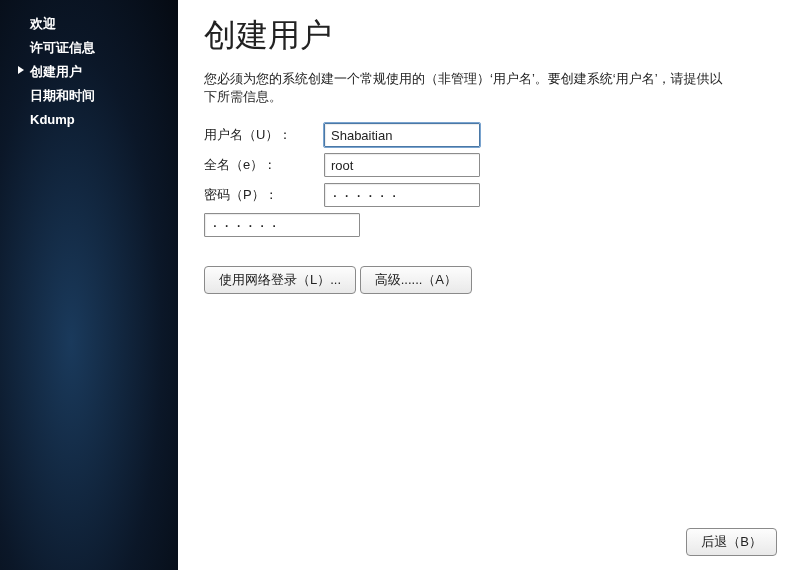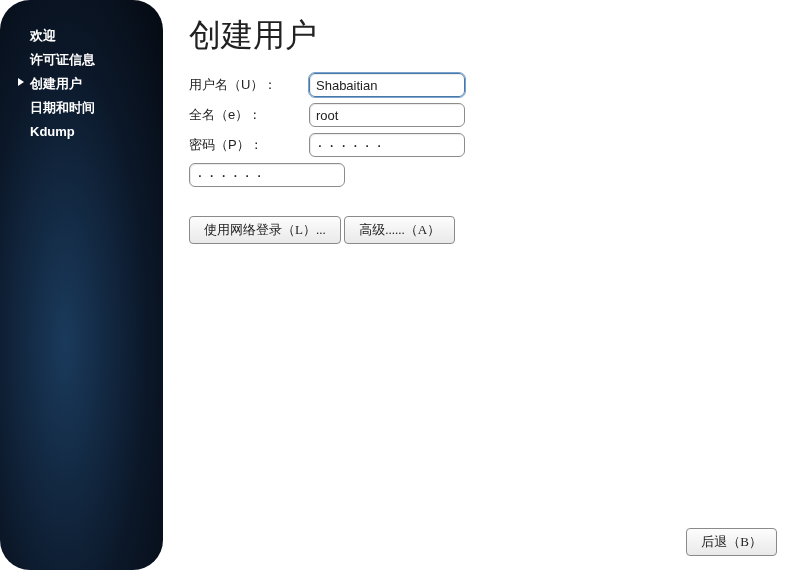--- a/index.html
+++ b/index.html
@@ -6,25 +6,24 @@
 body {
   width: 806px; height: 570px;
   font-family: "Microsoft YaHei", "WenQuanYi Micro Hei", sans-serif;
   font-size: 13px;
   background: #fff;
   overflow: hidden;
   position: relative;
 }
 .container { display: flex; width: 100%; height: 100%; }
 .sidebar {
-  width: 163px;
+  width: 178px;
   height: 570px;
   background: radial-gradient(ellipse at 40% 60%, #1a3a5c 0%, #0b1728 60%, #050a12 100%);
-  padding-top: 24px;
-  border-radius: 30px;
+  padding-top: 12px;
 }
 .nav-item {
   color: #fff;
   font-weight: bold;
   padding: 2px 10px 2px 30px;
   position: relative;
   font-size: 13px;
   line-height: 20px;
 }
 .nav-item.active::before {
@@ -64,21 +63,21 @@
 }
 .row label {
   width: 120px;
   color: #222;
 }
 .row input {
   width: 156px;
   height: 24px;
   padding: 2px 6px;
   border: 1px solid #8c8c8c;
-  border-radius: 6px;
+  border-radius: 1px;
   background: #fff;
   font-size: 13px;
   font-family: inherit;
   color: #222;
   box-shadow: inset 1px 1px 1px rgba(0,0,0,0.08);
 }
 .row input.focus {
   border: 1px solid #4a78a6;
   outline: 1px solid #7aa4cf;
 }
@@ -90,21 +89,21 @@
   max-width: 520px;
 }
 .btn {
   display: inline-block;
   background: linear-gradient(#fdfdfd, #e9e9e9);
   border: 1px solid #8a8a8a;
   border-radius: 4px;
   padding: 4px 14px;
   font-size: 13px;
   color: #222;
-  font-family: Liberation Serif, serif;
+  font-family: Liberation Sans, sans-serif;
   cursor: pointer;
 }
 .footer {
   position: absolute;
   bottom: 14px;
   right: 29px;
   display: flex;
   gap: 10px;
 }
 .footer .btn { min-width: 78px; text-align: center; }
@@ -116,20 +115,21 @@
   <div class="sidebar">
     <div class="nav-item">欢迎</div>
     <div class="nav-item">许可证信息</div>
     <div class="nav-item active">创建用户</div>
     <div class="nav-item">日期和时间</div>
     <div class="nav-item">Kdump</div>
   </div>
 
   <div class="content">
     <h1 class="page-title">创建用户</h1>
+    <p class="intro">您必须为您的系统创建一个常规使用的（非管理）‘用户名’。要创建系统‘用户名’，请提供以下所需信息。</p>
 
     <div class="form">
       <div class="row">
         <label>用户名（U）：</label>
         <input type="text" class="focus" value="Shabaitian" style="">
       </div>
       <div class="row">
         <label>全名（e）：</label>
         <input type="text" value="root" style="">
       </div>

